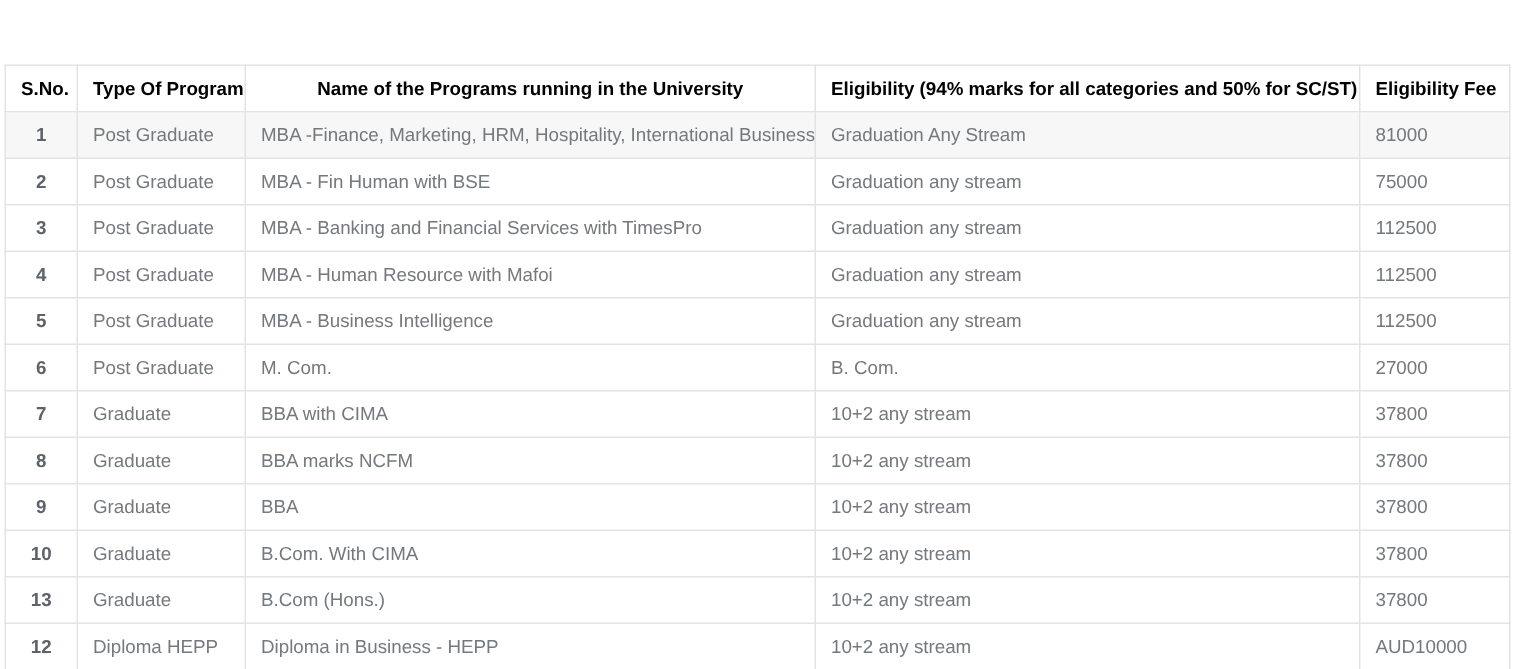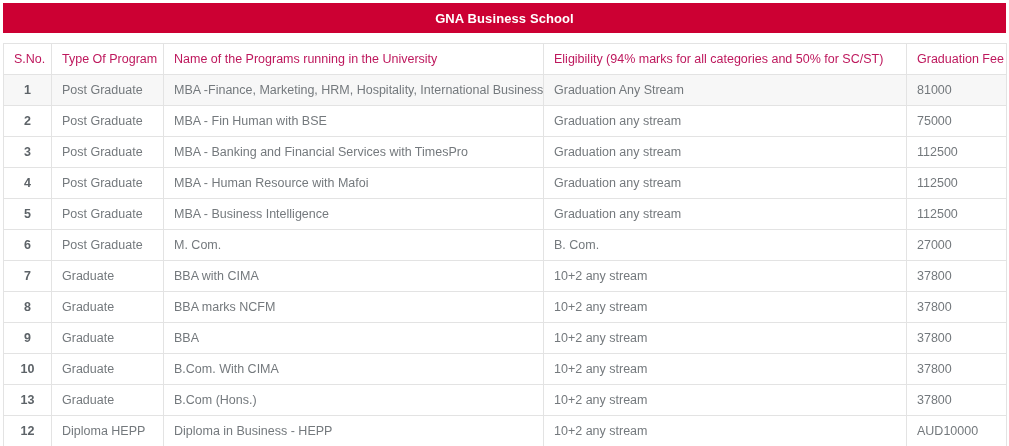--- a/index.html
+++ b/index.html
@@ -59,23 +59,23 @@
   table.programs td {
     border: 1px solid #e3e3e3;
     padding: 0 10px;
     height: 30px;
     font-size: 12.5px;
     vertical-align: middle;
     overflow: hidden;
     white-space: nowrap;
   }
   table.programs thead th {
-    font-weight: normal;
-    color: #be185d;
-    text-align: left;
+    font-weight: bold;
+    color: #000000;
+    text-align: center;
     background: #ffffff;
     border-bottom: 1px solid #e3e3e3;
   }
   table.programs tbody td {
     color: #74797d;
     text-align: left;
     font-weight: normal;
   }
   table.programs tbody tr.stripe td {
     background: #f7f7f7;
@@ -91,40 +91,37 @@
   col.c-type  { width: 112px; }
   col.c-name  { width: 380px; }
   col.c-elig  { width: 363px; }
   col.c-fee   { width: 100px; }
 </style>
 </head>
 <body>
 
 <div class="page">
 
-  <div class="banner">
-    <span class="banner-title">GNA Business School</span>
-  </div>
 
   <div class="table-wrap">
     <table class="programs">
       <colgroup>
         <col class="c-sno">
         <col class="c-type">
         <col class="c-name">
         <col class="c-elig">
         <col class="c-fee">
       </colgroup>
       <thead>
         <tr>
           <th>S.No.</th>
           <th>Type Of Program</th>
           <th>Name of the Programs running in the University</th>
           <th>Eligibility (94% marks for all categories and 50% for SC/ST)</th>
-          <th>Graduation Fee</th>
+          <th>Eligibility Fee</th>
         </tr>
       </thead>
       <tbody id="table-body">
           <tr class="stripe">
             <td class="sno">1</td>
             <td>Post Graduate</td>
             <td>MBA -Finance, Marketing, HRM, Hospitality, International Business</td>
             <td>Graduation Any Stream</td>
             <td>81000</td>
           </tr>

